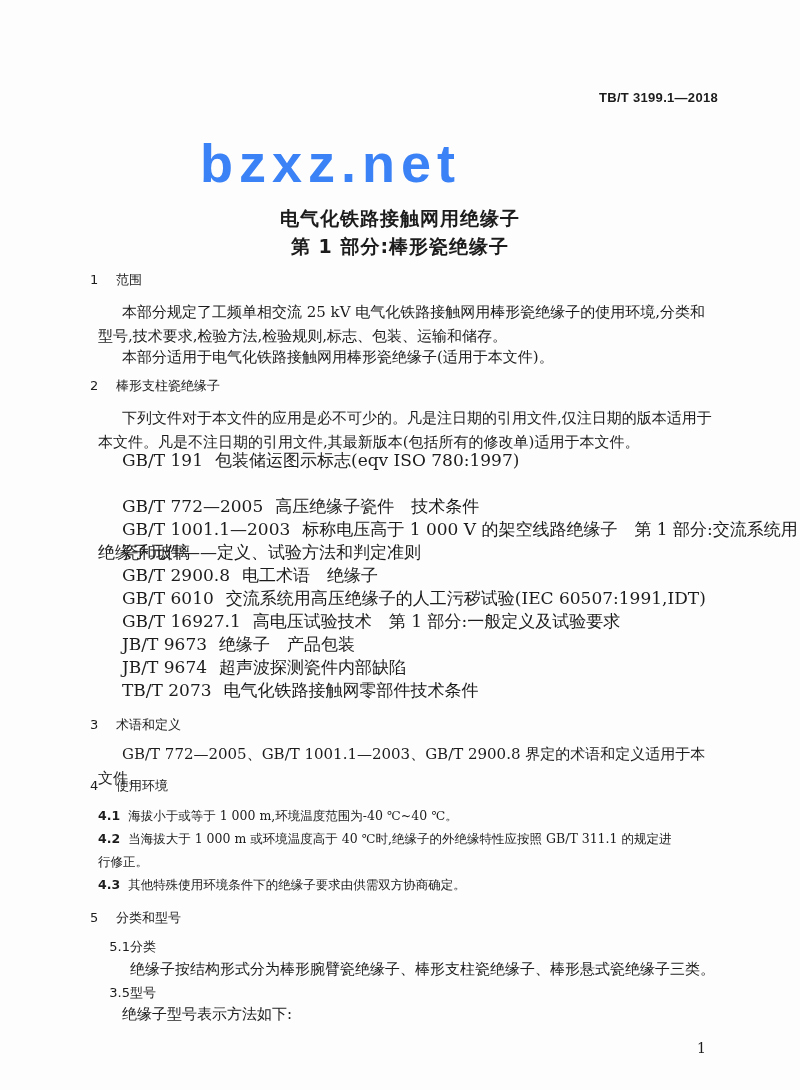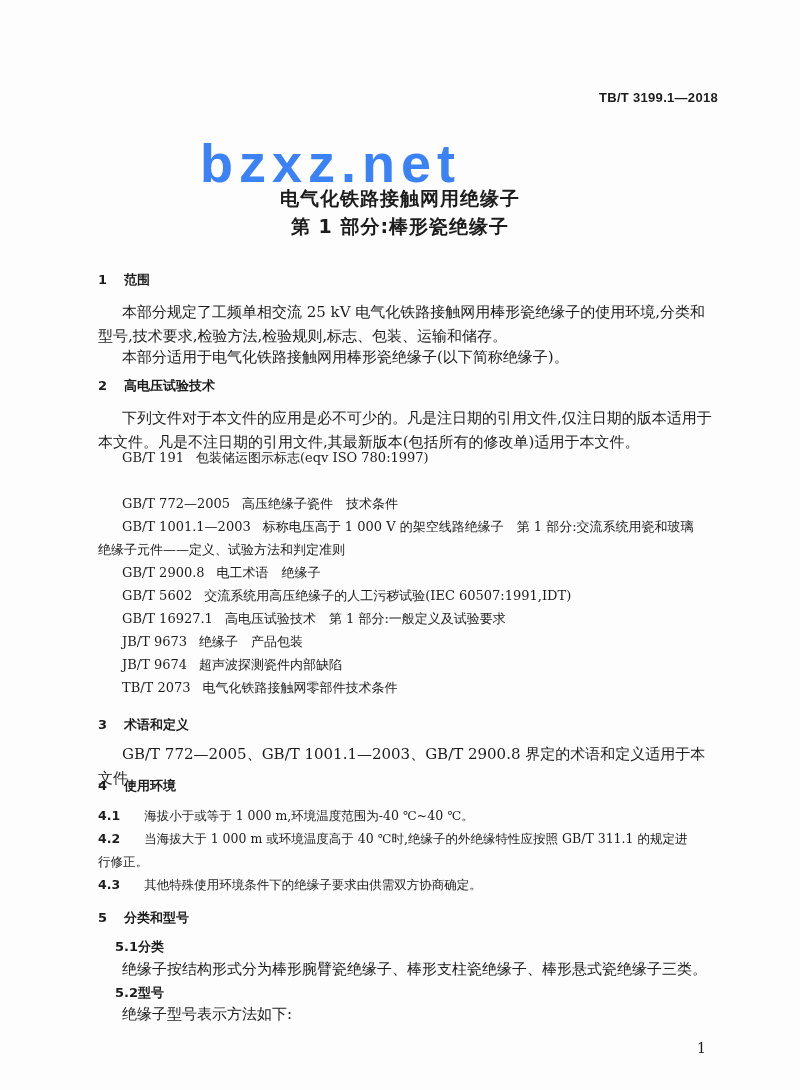--- a/index.html
+++ b/index.html
@@ -6,64 +6,64 @@
   body { width: 800px; height: 1090px; position: relative; overflow: hidden;
          font-family: "DejaVu Serif", "Liberation Serif", serif; color: #1c1c1c; }
   .page { position: absolute; left: 0; top: 0; width: 800px; height: 1090px; background: #fdfdfd; }
   .std-code { position: absolute; right: 82px; top: 90px; font-size: 13px; font-weight: bold;
               font-family: "Liberation Sans", "DejaVu Sans", sans-serif; letter-spacing: 0.3px; }
   .watermark { position: absolute; left: 200px; top: 132px; font-size: 54px; font-weight: bold;
                color: #3b82f6; font-family: "Liberation Sans", "DejaVu Sans", sans-serif;
                letter-spacing: 6px; z-index: 0; }
   .title { position: absolute; left: 0; width: 800px; text-align: center; font-weight: bold;
            font-size: 19px; font-family: "DejaVu Sans", "Liberation Sans", sans-serif; z-index: 1;
-           letter-spacing: 1px; }
+           letter-spacing: 1px; margin-top: 20px; }
   .title.t1 { top: 186px; }
   .title.t2 { top: 214px; }
-  .h { position: absolute; left: 98px; font-size: 13px; font-weight: bold;
+  .h { position: absolute; left: 90px; font-size: 13px; font-weight: normal;
        font-family: "DejaVu Sans", "Liberation Sans", sans-serif; }
   .h .num { display: inline-block; width: 26px; }
   .h2 .num { width: 40px; text-align: right; }
   .p { position: absolute; left: 98px; width: 622px; font-size: 15px; line-height: 24px; }
   .ind { text-indent: 24px; }
-  .ref { position: absolute; left: 122px; font-size: 13px; text-align: right; }
+  .ref { position: absolute; left: 122px; font-size: 17px; }
   .ref .code { display: inline-block; }
   .ref .sep { display: inline-block; width: 12px; }
   .clause { position: absolute; left: 98px; width: 630px; font-size: 12.5px; line-height: 23px; }
-  .clause .cnum { font-weight: bold; font-family: "DejaVu Sans", "Liberation Sans", sans-serif; margin-right: 24px; }
+  .clause .cnum { font-weight: bold; font-family: "DejaVu Sans", "Liberation Sans", sans-serif; margin-right: 8px; }
   .page-num { position: absolute; right: 94px; top: 1040px; font-size: 14px; }
 </style>
 </head>
 <body>
 
 <div class="page">
 
   <div class="std-code">TB/T 3199.1—2018</div>
   <div class="watermark">bzxz.net</div>
 
   <div class="title t1">电气化铁路接触网用绝缘子</div>
   <div class="title t2">第 1 部分:棒形瓷绝缘子</div>
 
   <div class="h" style="top:271px">
     <span class="num">1</span><span>范围</span>
   </div>
   <div class="p ind" style="top:300px">本部分规定了工频单相交流 25 kV 电气化铁路接触网用棒形瓷绝缘子的使用环境,分类和型号,技术要求,检验方法,检验规则,标志、包装、运输和储存。</div>
-  <div class="p ind" style="top:345px">本部分适用于电气化铁路接触网用棒形瓷绝缘子(以下简称绝缘子)。</div>
+  <div class="p ind" style="top:345px">本部分适用于电气化铁路接触网用棒形瓷绝缘子(适用于本文件)。</div>
 
   <div class="h" style="top:377px">
-    <span class="num">2</span><span>高电压试验技术</span>
+    <span class="num">2</span><span>棒形支柱瓷绝缘子</span>
   </div>
   <div class="p ind" style="top:406px">下列文件对于本文件的应用是必不可少的。凡是注日期的引用文件,仅注日期的版本适用于本文件。凡是不注日期的引用文件,其最新版本(包括所有的修改单)适用于本文件。</div>
 
   <div class="ref" style="top:449px"><span class="code">GB/T 191</span><span class="sep"></span><span>包装储运图示标志(eqv ISO 780:1997)</span></div>
   <div class="ref" style="top:495px"><span class="code">GB/T 772—2005</span><span class="sep"></span><span>高压绝缘子瓷件　技术条件</span></div>
   <div class="ref" style="top:518px"><span class="code">GB/T 1001.1—2003</span><span class="sep"></span><span>标称电压高于 1 000 V 的架空线路绝缘子　第 1 部分:交流系统用瓷和玻璃</span></div>
   <div class="ref" style="top:541px; left:98px">绝缘子元件——定义、试验方法和判定准则</div>
   <div class="ref" style="top:564px"><span class="code">GB/T 2900.8</span><span class="sep"></span><span>电工术语　绝缘子</span></div>
-  <div class="ref" style="top:587px"><span class="code">GB/T 5602</span><span class="sep"></span><span>交流系统用高压绝缘子的人工污秽试验(IEC 60507:1991,IDT)</span></div>
+  <div class="ref" style="top:587px"><span class="code">GB/T 6010</span><span class="sep"></span><span>交流系统用高压绝缘子的人工污秽试验(IEC 60507:1991,IDT)</span></div>
   <div class="ref" style="top:610px"><span class="code">GB/T 16927.1</span><span class="sep"></span><span>高电压试验技术　第 1 部分:一般定义及试验要求</span></div>
   <div class="ref" style="top:633px"><span class="code">JB/T 9673</span><span class="sep"></span><span>绝缘子　产品包装</span></div>
   <div class="ref" style="top:656px"><span class="code">JB/T 9674</span><span class="sep"></span><span>超声波探测瓷件内部缺陷</span></div>
   <div class="ref" style="top:679px"><span class="code">TB/T 2073</span><span class="sep"></span><span>电气化铁路接触网零部件技术条件</span></div>
 
   <div class="h" style="top:716px">
     <span class="num">3</span><span>术语和定义</span>
   </div>
   <div class="p ind" style="top:742px">GB/T 772—2005、GB/T 1001.1—2003、GB/T 2900.8 界定的术语和定义适用于本文件。</div>
 
@@ -74,20 +74,20 @@
   <div class="clause" style="top:827px"><span class="cnum">4.2</span><span>当海拔大于 1 000 m 或环境温度高于 40 ℃时,绝缘子的外绝缘特性应按照 GB/T 311.1 的规定进</span></div>
   <div class="clause" style="top:850px">行修正。</div>
   <div class="clause" style="top:873px"><span class="cnum">4.3</span><span>其他特殊使用环境条件下的绝缘子要求由供需双方协商确定。</span></div>
 
   <div class="h" style="top:909px">
     <span class="num">5</span><span>分类和型号</span>
   </div>
   <div class="h h2" style="top:938px">
     <span class="num">5.1</span><span>分类</span>
   </div>
-  <div class="p" style="top:957px; left:122px">绝缘子按结构形式分为棒形腕臂瓷绝缘子、棒形支柱瓷绝缘子、棒形悬式瓷绝缘子三类。</div>
+  <div class="p" style="top:957px; left:130px">绝缘子按结构形式分为棒形腕臂瓷绝缘子、棒形支柱瓷绝缘子、棒形悬式瓷绝缘子三类。</div>
   <div class="h h2" style="top:984px">
-    <span class="num">5.2</span><span>型号</span>
+    <span class="num">3.5</span><span>型号</span>
   </div>
   <div class="p" style="top:1002px; left:122px">绝缘子型号表示方法如下:</div>
 
   <div class="page-num">1</div>
 </div>
 
 </body></html>

